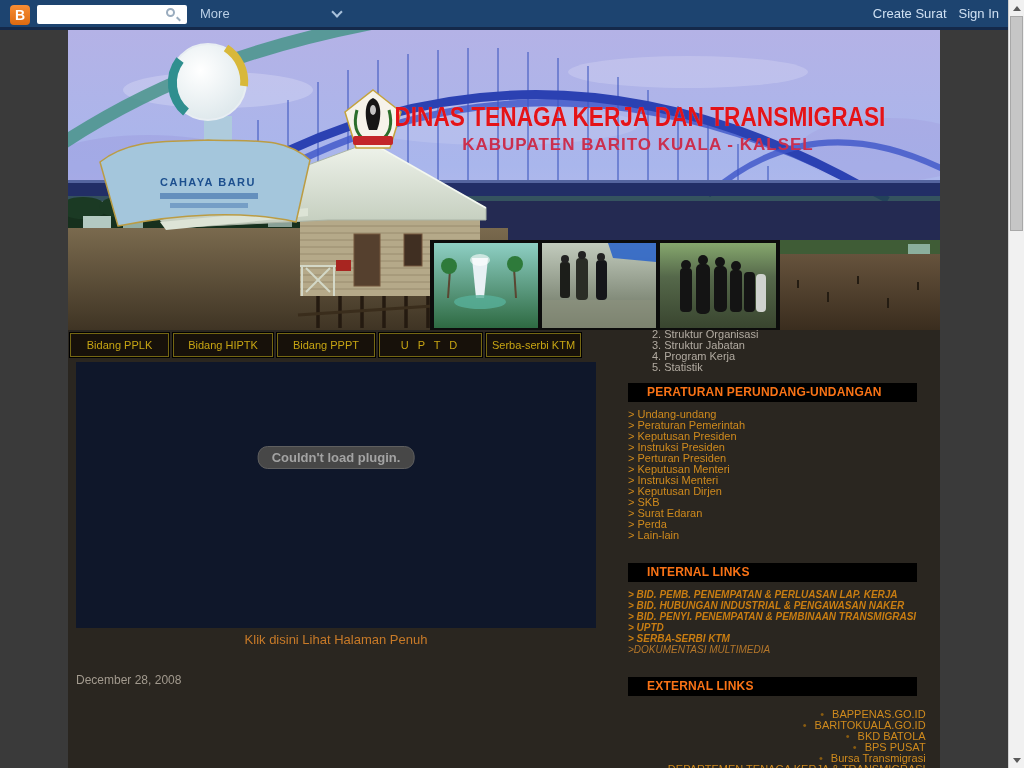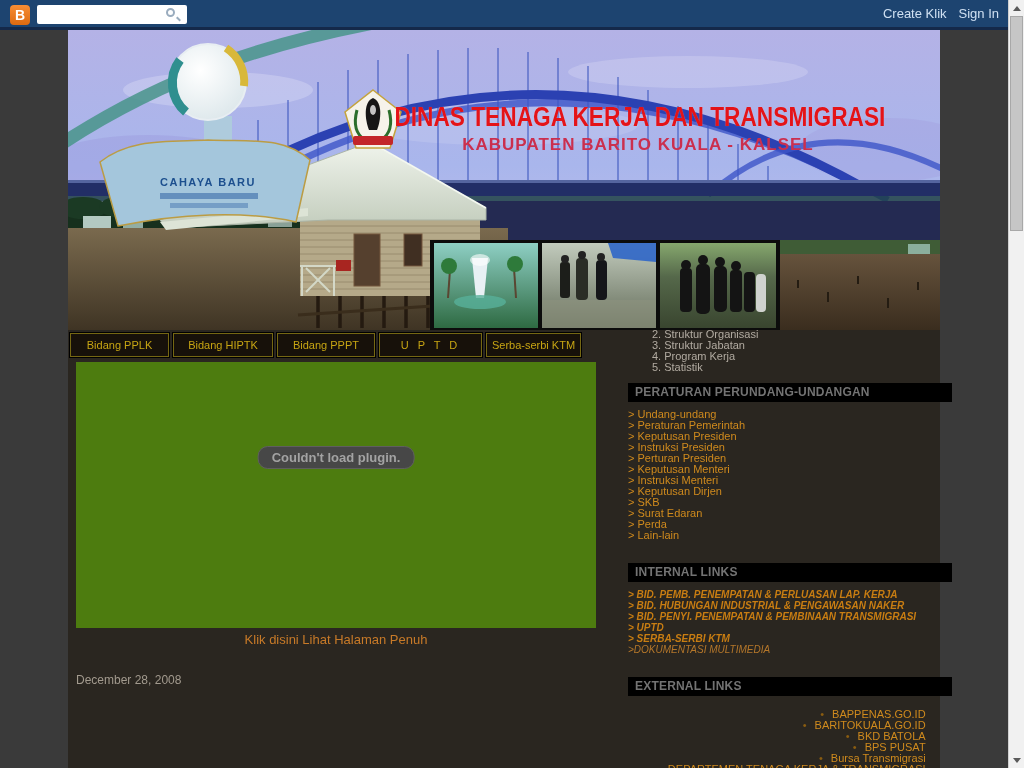--- a/index.html
+++ b/index.html
@@ -38,31 +38,31 @@
   
   #navbtn-row { position:absolute; left:2px; top:303px; display:flex; gap:4px; }
   .navbtn { height:24px; line-height:22px; text-align:center; background:#17110a; border:1px solid #756713; box-shadow:0 0 0 1px #000; color:#c7a513; font-size:11px; cursor:pointer; }
   .navbtn:nth-child(1){ width:99px; }
   .navbtn:nth-child(2){ width:100px; }
   .navbtn:nth-child(3){ width:98px; }
   .navbtn:nth-child(4){ width:103px; letter-spacing:3px; }
   .navbtn:nth-child(5){ width:95px; }
 
   
-  #plugin-box { position:absolute; left:8px; top:332px; width:520px; height:266px; background:#4d7c0f; }
+  #plugin-box { position:absolute; left:8px; top:332px; width:520px; height:266px; background:#0f172a; }
   #plugin-pill { position:absolute; left:50%; top:84px; transform:translateX(-50%); background:#474747; border:1px solid #5f5f5f; border-radius:10px; padding:3px 13px; color:#a3a3a3; font-weight:bold; font-size:13px; white-space:nowrap; }
   #full-view-link { position:absolute; left:8px; top:602px; width:520px; text-align:center; color:#c87a28; font-size:13px; cursor:pointer; }
   #post-date { position:absolute; left:8px; top:643px; color:#a29a8e; font-size:12px; }
   #post-title { position:absolute; left:8px; top:662px; color:#f2efe9; font-size:15px; font-weight:bold; letter-spacing:.3px; }
 
   
   #sidebar { position:absolute; left:560px; top:0; width:312px; }
   #sb-menu { position:absolute; left:0; top:299px; }
   #sb-menu .menu-item { font-size:11px; line-height:11px; color:#b2aba1; cursor:pointer;margin-left:24px; }
-  .sb-bar { position:absolute; left:0; width:324px; height:19px; background:#000; color:#737373; font-weight:bold; font-size:12px; line-height:19px; padding-left:7px; letter-spacing:.2px; }
+  .sb-bar { position:absolute; left:0; width:289px; height:19px; background:#000; color:#f97316; font-weight:bold; font-size:12px; line-height:19px; padding-left:19px; letter-spacing:.2px; }
   #bar-perundang { top:353px; }
   #bar-internal  { top:533px; }
   #bar-external  { top:647px; }
   #list-perundang { position:absolute; left:0; top:379px; }
   #list-perundang .link-item { font-size:11px; line-height:11px; color:#cf8a1d; cursor:pointer; white-space:nowrap; }
   #list-internal { position:absolute; left:0; top:559px; }
   #list-internal .link-item { font-size:10px; line-height:11px; font-weight:bold; color:#c87d12; cursor:pointer; white-space:nowrap;font-style:italic; }
   #list-internal .link-item:last-child { font-weight:normal; color:#b5772a; }
   #list-external { position:absolute; left:28px; top:679px; }
   #list-external .link-item { font-size:11px; line-height:11px; color:#cf8a1d; cursor:pointer; white-space:nowrap;text-align:right; }
@@ -70,22 +70,26 @@
 </style>
 </head>
 <body>
 
 <div id="viewport">
 
   <div id="navbar">
     <div id="blogger-logo">B</div>
     <input id="nav-search" value="" style="">
     <span id="search-icon"></span>
+    <div id="more-dd">
+      <span id="more-label">More</span>
+      <span id="chevron-down"></span>
+    </div>
     <div id="nav-right">
-      <span>Create Klik</span>
+      <span>Create Surat</span>
       <span>Sign In</span>
     </div>
   </div>
 
   <div id="column">
 
     <div id="header-img">
       <svg width="872" height="300" viewBox="0 0 872 300">
         <defs>
           <linearGradient id="sky" x1="0" y1="0" x2="0" y2="1">

